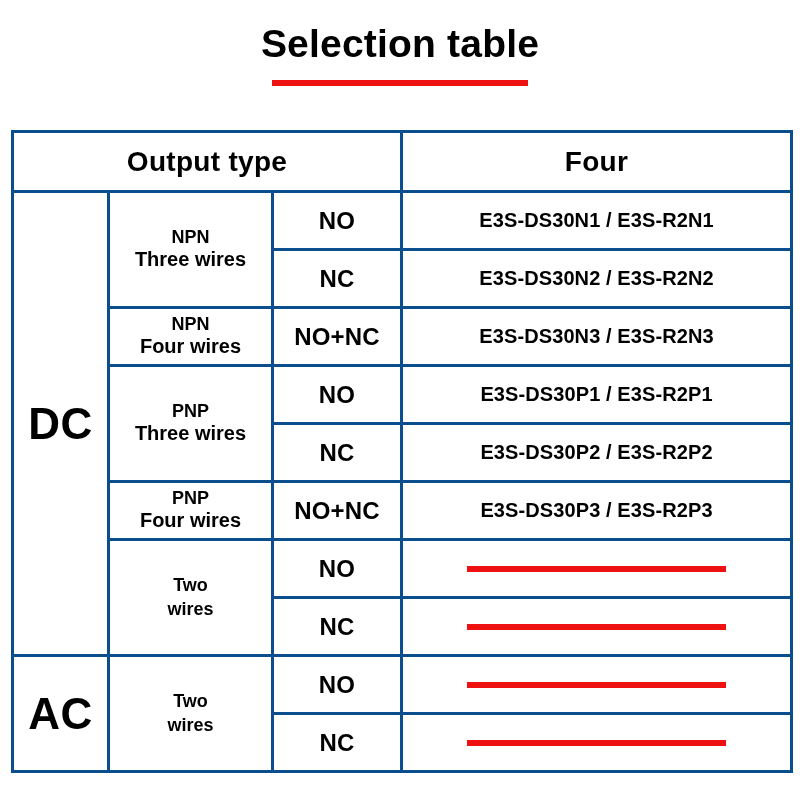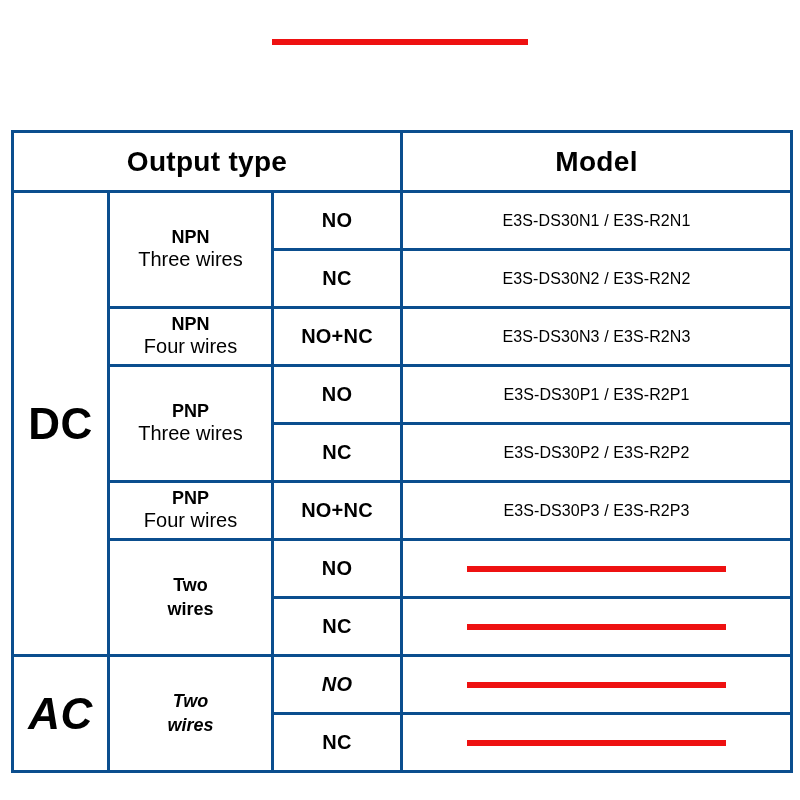--- a/index.html
+++ b/index.html
@@ -79,75 +79,76 @@
   }
 
   
   .type-main {
     font-size: 18px;
     font-weight: bold;
     line-height: 1.18;
   }
   .type-sub {
     font-size: 20px;
-    font-weight: normal;
+    font-weight: bold;
     line-height: 1.18;
   }
   .type-twoline {
     font-size: 18px;
     font-weight: bold;
     line-height: 1.30;
   }
 
   
   .out-cell {
+    font-size: 24px;
+    font-weight: bold;
+    letter-spacing: 0.2px;
+  }
+
+  
+  .model-cell {
     font-size: 20px;
     font-weight: bold;
-    letter-spacing: 0.2px;
-  }
-
-  
-  .model-cell {
-    font-size: 16px;
-    font-weight: normal;
     letter-spacing: 0.1px;
   }
 
   
   .redact-wrap {
     width: 100%;
     display: flex;
     justify-content: center;
     align-items: center;
   }
   .redact-bar {
     width: 259px;
     height: 6px;
     background: #ee1111;
   }
 </style>
 </head>
 <body>
 
 <div class="title-block">
+  <div class="page-title">Selection table</div>
   <div class="title-underline"></div>
 </div>
 
 <div class="table-wrap">
   <table class="sel-table">
     <colgroup>
       <col class="c-supply">
       <col class="c-type">
       <col class="c-out">
       <col class="c-model">
     </colgroup>
     <tbody id="table-body">
         <tr>
           <td colspan="3" class="hdr" style="height: 57px;">Output type</td>
-          <td class="hdr">Model</td>
+          <td class="hdr">Four</td>
         </tr>
         <tr style="height: 58px;">
           <td rowspan="8" class="supply-cell">DC</td>
           <td rowspan="2">
             <div class="type-main">NPN</div>
             <div class="type-sub">Three wires</div>
           </td>
           <td class="out-cell">NO</td>
           <td class="model-cell">E3S-DS30N1 / E3S-R2N1</td>
         </tr>
@@ -196,21 +197,21 @@
           </td>
         </tr>
         <tr style="height: 58px;">
           <td class="out-cell">NC</td>
           <td>
             <div class="redact-wrap">
               <div class="redact-bar"></div>
             </div>
           </td>
         </tr>
-        <tr style="height: 58px; font-style: italic;">
+        <tr style="height: 58px;">
           <td rowspan="2" class="supply-cell">AC</td>
           <td rowspan="2">
             <div class="type-twoline">Two</div>
             <div class="type-twoline">wires</div>
           </td>
           <td class="out-cell">NO</td>
           <td>
             <div class="redact-wrap">
               <div class="redact-bar"></div>
             </div>

